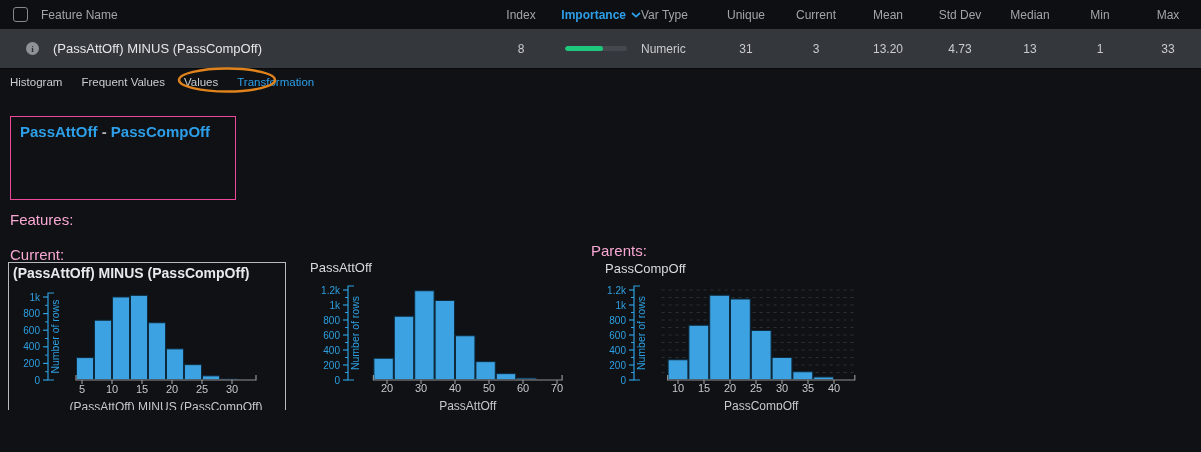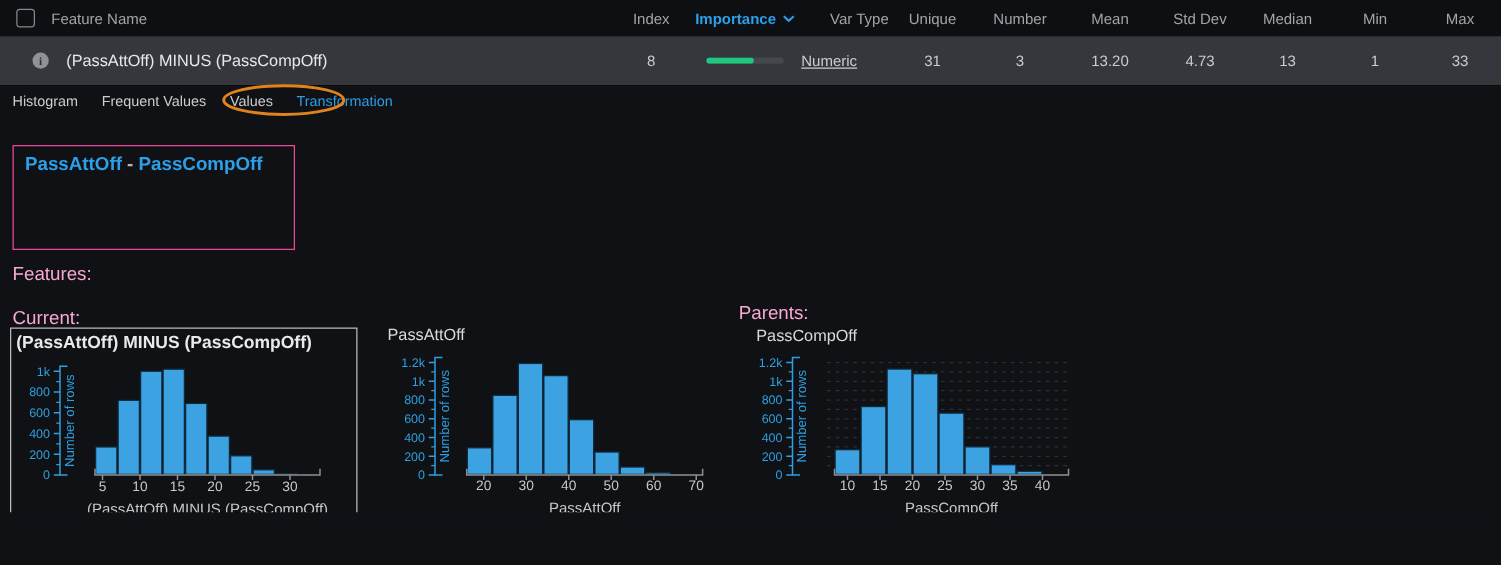--- a/index.html
+++ b/index.html
@@ -6,30 +6,30 @@
   .page{position:relative;width:1201px;height:410px;overflow:hidden;
         background:#0f1114;font-family:"Liberation Sans",sans-serif;
         -webkit-font-smoothing:antialiased;}
   
   .grid{display:grid;grid-template-columns:491px 60px 90px 70px 70px 70px 74px 70px 70px 70px 1fr;
         align-items:center;}
   .thead{position:absolute;left:0;top:0;width:1201px;height:29px;background:#0d0f12;
          border-bottom:1px solid #000;}
   .thead .cell{font-size:12px;color:#a2a5a8;text-align:center;}
   .thead .cell.first{display:flex;align-items:center;gap:13px;padding-left:13px;text-align:left;}
-  .thead .cell.left{text-align:right;}
+  .thead .cell.left{text-align:left;}
   .thead .importance{color:#2d9fe8;font-weight:bold;display:flex;align-items:center;
-                     justify-content:center;gap:5px;}
+                     justify-content:flex-end;gap:5px;}
   .checkbox{width:13px;height:13px;border:1.5px solid #85888c;border-radius:3px;background:transparent;}
   
   .frow{position:absolute;left:0;top:29px;width:1201px;height:39px;background:#34373c;
         border-bottom:1px solid #08090b;}
   .frow .cell{font-size:12px;color:#caccce;text-align:center;}
   .frow .cell.first{display:flex;align-items:center;gap:14px;padding-left:26px;text-align:left;}
-  .frow .cell.left{text-align:left;text-decoration:underline;}
+  .frow .cell.left{text-align:left;}
   .fname{font-size:13px;color:#e6e7e9;}
   .info-icon{width:13px;height:13px;border-radius:50%;background:#8f9296;color:#2e3136;
              font-size:9px;font-weight:bold;display:flex;align-items:center;justify-content:center;
              font-family:"Liberation Serif",serif;}
   .imp-cell{display:flex;justify-content:center;}
   .imp-track{width:62px;height:5px;border-radius:3px;background:#45484e;overflow:hidden;}
   .imp-fill{height:5px;border-radius:3px;background:#1ec87d;}
   
   .tabs{position:absolute;left:0;top:68px;width:1201px;height:28px;display:flex;
         align-items:center;gap:19px;padding-left:10px;box-sizing:border-box;}
@@ -72,21 +72,21 @@
     </div>
     <div class="cell">Index</div>
     <div class="cell importance">
       <span>Importance</span>
       <svg width="10" height="6">
           <path d="M1 1 L5 4.6 L9 1" stroke="#2d9fe8" stroke-width="1.7" fill="none"></path>
         </svg>
     </div>
     <div class="cell left">Var Type</div>
     <div class="cell">Unique</div>
-    <div class="cell">Number</div>
+    <div class="cell">Current</div>
     <div class="cell">Mean</div>
     <div class="cell">Std Dev</div>
     <div class="cell">Median</div>
     <div class="cell">Min</div>
     <div class="cell">Max</div>
   </div>
 
   <div class="frow grid">
     <div class="cell first">
       <span class="info-icon">i</span>

